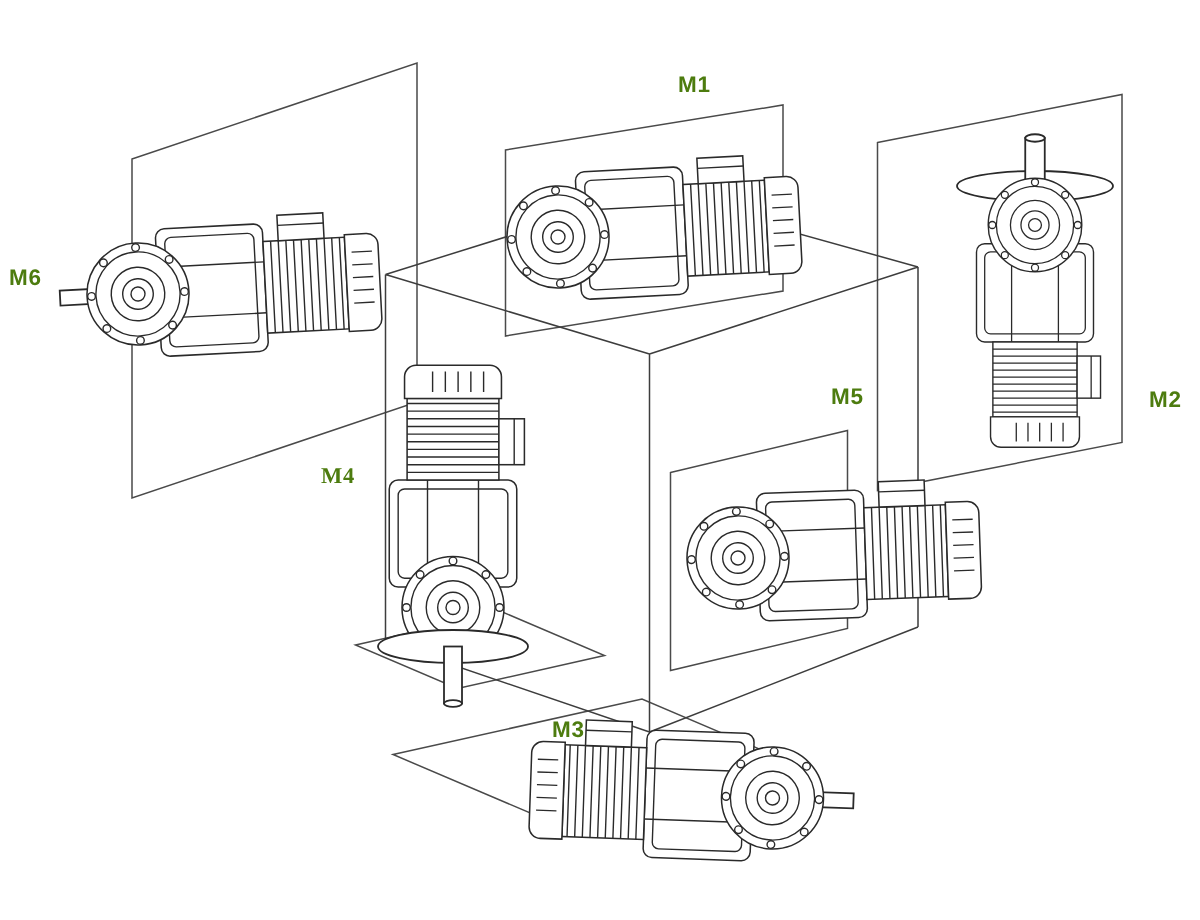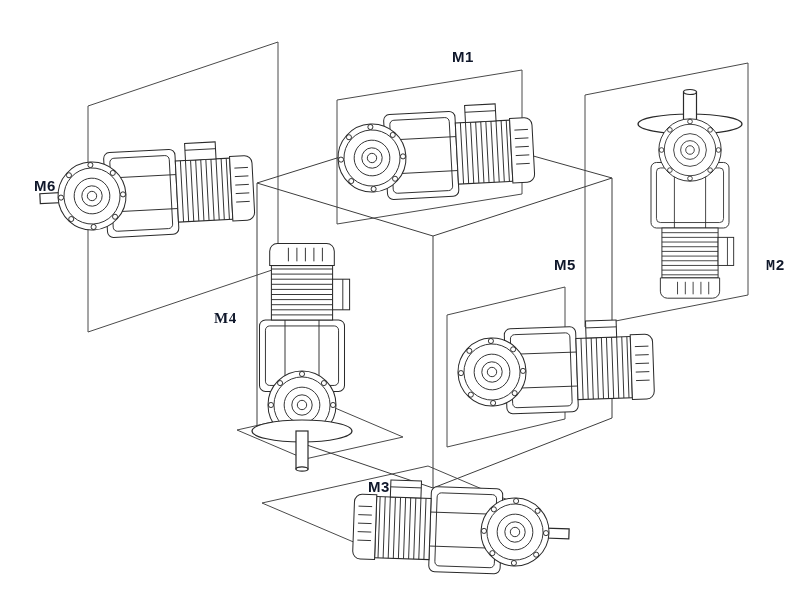--- a/index.html
+++ b/index.html
@@ -5,31 +5,31 @@
   html,body{margin:0;padding:0;background:#fff;}
   .stage{
     position:relative;width:800px;height:613px;background:#fff;overflow:hidden;
     font-family:"Liberation Sans", sans-serif;
   }
   .stage svg{position:absolute;left:0;top:0;}
   .pos-label{
     position:absolute;
     font-weight:bold;
     font-size:15px;
-    color:#0f172a;
+    color:#4d7c0f;
     letter-spacing:0.5px;
     user-select:none;
   }
   
   .lbl-m1{left:452px;top:48px;}
-  .lbl-m2{left:766px;top:258px;font-family:Liberation Mono, monospace;}
+  .lbl-m2{left:766px;top:258px;}
   .lbl-m3{left:368px;top:478px;}
   .lbl-m4{left:214px;top:310px;font-family:Liberation Serif, serif;}
   .lbl-m5{left:554px;top:256px;text-align:right;}
-  .lbl-m6{left:6px;top:177px;margin-left:28px;}
+  .lbl-m6{left:6px;top:177px;}
 
   
   .ln{stroke:#2a2a2a;fill:none;stroke-width:1.1;}
   .body{stroke:#2a2a2a;fill:#ffffff;stroke-width:1.2;}
   .panel{stroke:#4a4a4a;fill:none;stroke-width:1;}
   .cube{stroke:#3d3d3d;fill:none;stroke-width:1;}
 </style>
 </head>
 <body>
 

